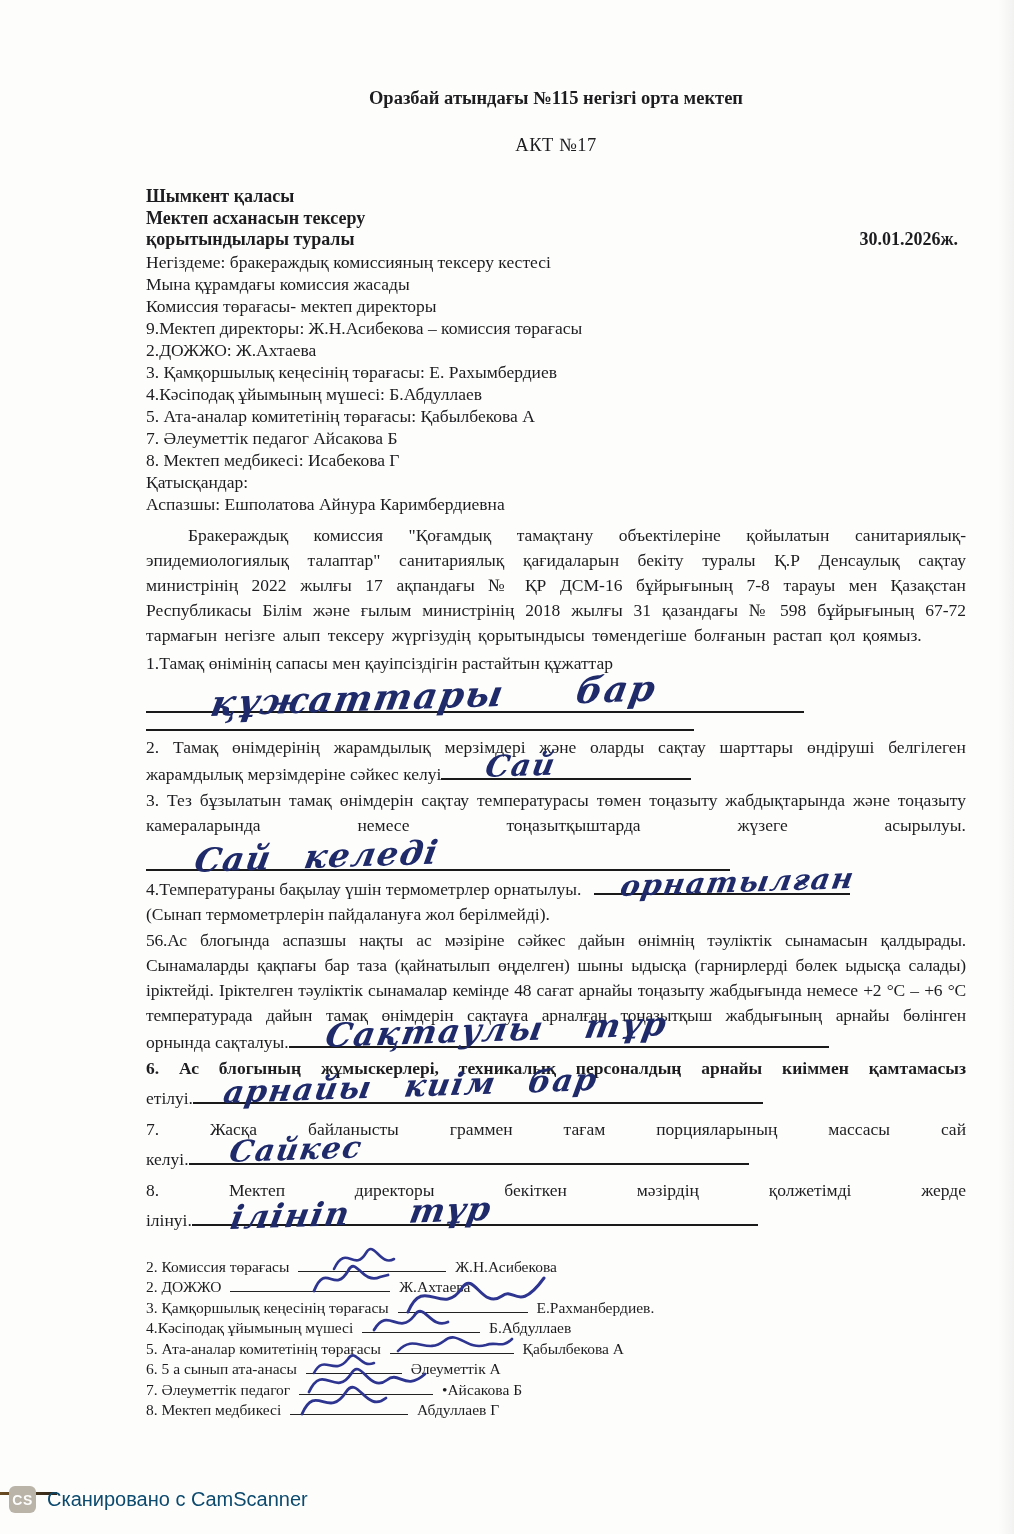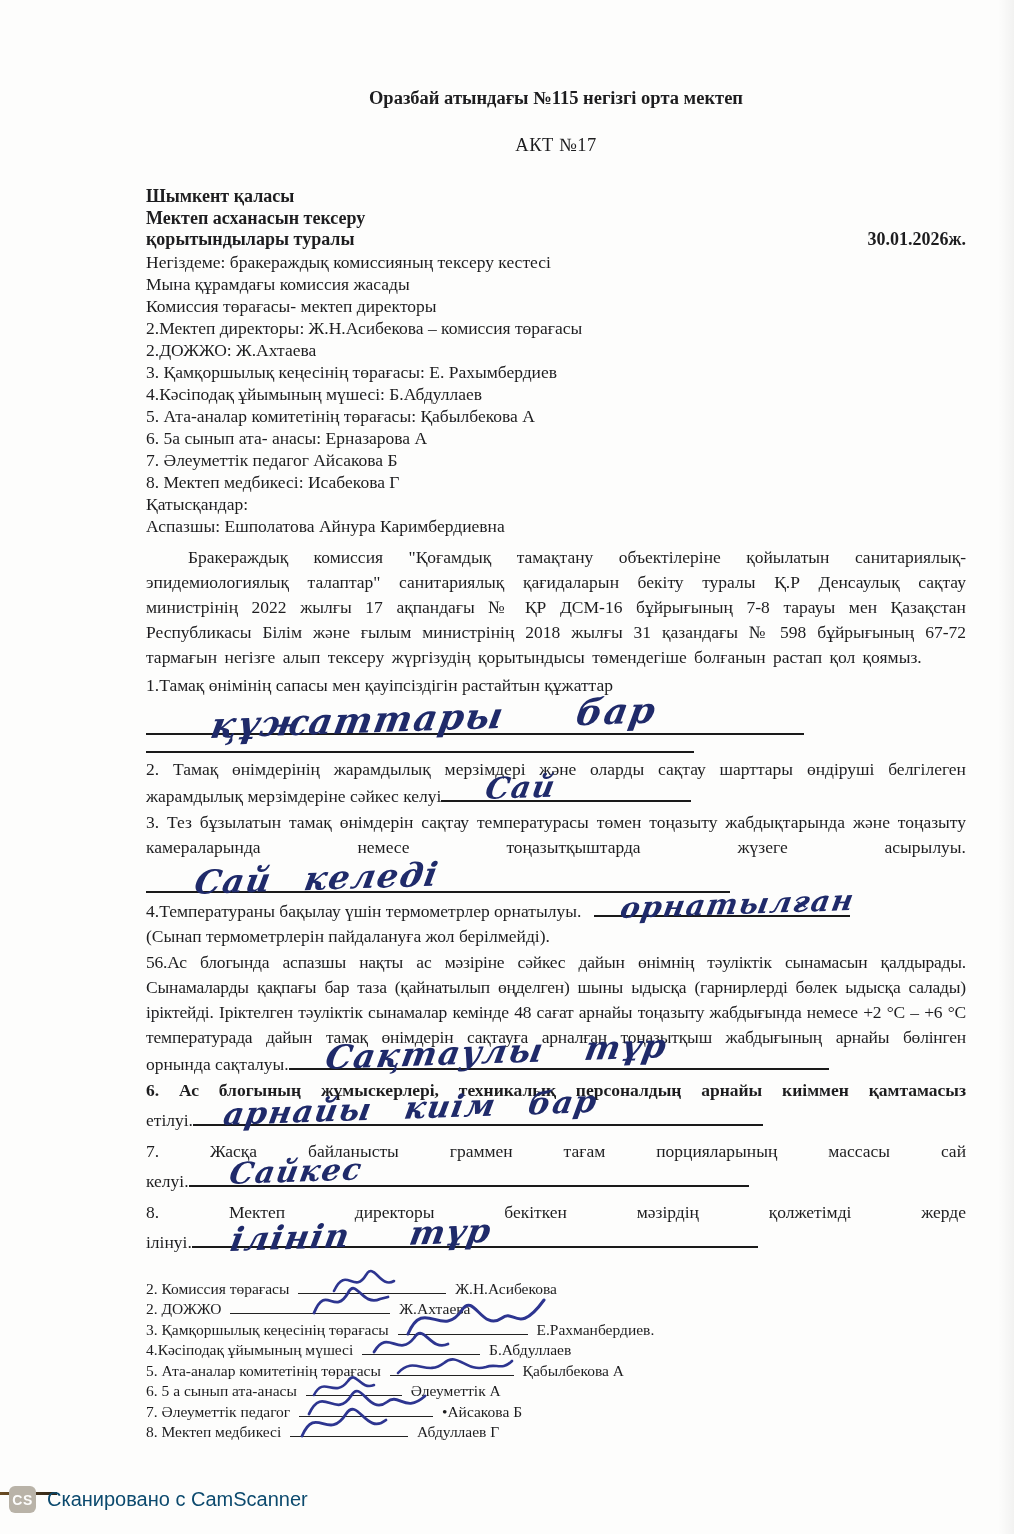--- a/index.html
+++ b/index.html
@@ -6,21 +6,21 @@
   .page{
     position:relative;width:1014px;height:1534px;background:#fdfdfc;overflow:hidden;
     font-family:"Liberation Serif","DejaVu Serif",serif;color:#1d1d1f;
   }
   .page::after{content:"";position:absolute;right:0;top:0;width:16px;height:100%;
     background:linear-gradient(to right,rgba(0,0,0,0),rgba(0,0,0,0.045));pointer-events:none;}
   .content{position:absolute;left:146px;top:0;width:820px;}
   .doc-title{margin-top:88px;text-align:center;font-weight:bold;font-size:18.5px;}
   .act-no{margin-top:26px;text-align:center;font-weight:normal;font-size:18.5px;letter-spacing:.5px;}
   .city-block{margin-top:30px;font-weight:bold;font-size:18px;line-height:21.5px;position:relative;}
-  .date{position:absolute;right:0;bottom:0;font-weight:bold;}
+  .date{position:absolute;right:8px;bottom:0;font-weight:bold;}
   .commission{font-size:17.5px;line-height:22px;}
   .intro{margin:8px 0 0 0;font-size:17.5px;line-height:25px;text-align:justify;text-indent:42px;word-spacing:3px;}
   .check{font-size:17.5px;line-height:24.5px;position:relative;}
   .spread{text-align:justify;text-align-last:justify;}
   .para56{margin:2px 0 0 0;font-size:17.5px;line-height:25px;text-align:justify;text-align-last:justify;letter-spacing:-0.2px;}
   .ul{display:inline-block;border-bottom:2px solid #1a1a1a;position:relative;height:18px;vertical-align:baseline;}
   .ul-block{display:block;border-bottom:2.5px solid #1a1a1a;position:relative;}
   .hw{
     position:absolute;white-space:nowrap;font-family:"DejaVu Serif",serif;font-style:italic;
     font-weight:600;color:#1f2a6a;line-height:1;letter-spacing:1.5px;
@@ -57,26 +57,25 @@
       <div>
         <span>қорытындылары туралы</span>
         <span class="date">30.01.2026ж.</span>
       </div>
     </div>
 
     <div class="commission">
       <div>Негіздеме: бракераждық комиссияның тексеру кестесі</div>
       <div>Мына құрамдағы комиссия жасады</div>
       <div>Комиссия төрағасы- мектеп директоры</div>
-      <div>2.Мектеп директоры: Ж.Н.Асибекова – комиссия төрағасы</div>
+      <div>9.Мектеп директоры: Ж.Н.Асибекова – комиссия төрағасы</div>
       <div>2.ДОЖЖО: Ж.Ахтаева</div>
       <div>3. Қамқоршылық кеңесінің төрағасы: Е. Рахымбердиев</div>
       <div>4.Кәсіподақ  ұйымының мүшесі: Б.Абдуллаев</div>
       <div>5. Ата-аналар комитетінің төрағасы: Қабылбекова А</div>
-      <div>6. 5а сынып ата- анасы:  Ерназарова А</div>
       <div>7. Әлеуметтік педагог  Айсакова Б</div>
       <div>8. Мектеп медбикесі: Исабекова Г</div>
       <div> Қатысқандар:</div>
       <div>Аспазшы: Ешполатова Айнура Каримбердиевна</div>
     </div>
 
     <p class="intro">Бракераждық  комиссия  "Қоғамдық  тамақтану  объектілеріне  қойылатын  санитариялық-эпидемиологиялық талаптар" санитариялық қағидаларын бекіту туралы Қ.Р Денсаулық сақтау министрінің 2022 жылғы 17 ақпандағы № ҚР ДСМ-16 бұйрығының 7-8 тарауы мен Қазақстан Республикасы Білім және ғылым министрінің 2018 жылғы 31 қазандағы № 598 бұйрығының 67-72 тармағын негізге алып  тексеру жүргізудің қорытындысы төмендегіше болғанын растап қол қоямыз.</p>
 
     <div class="check" style="margin-top:3px;">
       <div>1.Тамақ өнімінің сапасы мен қауіпсіздігін растайтын құжаттар</div>

